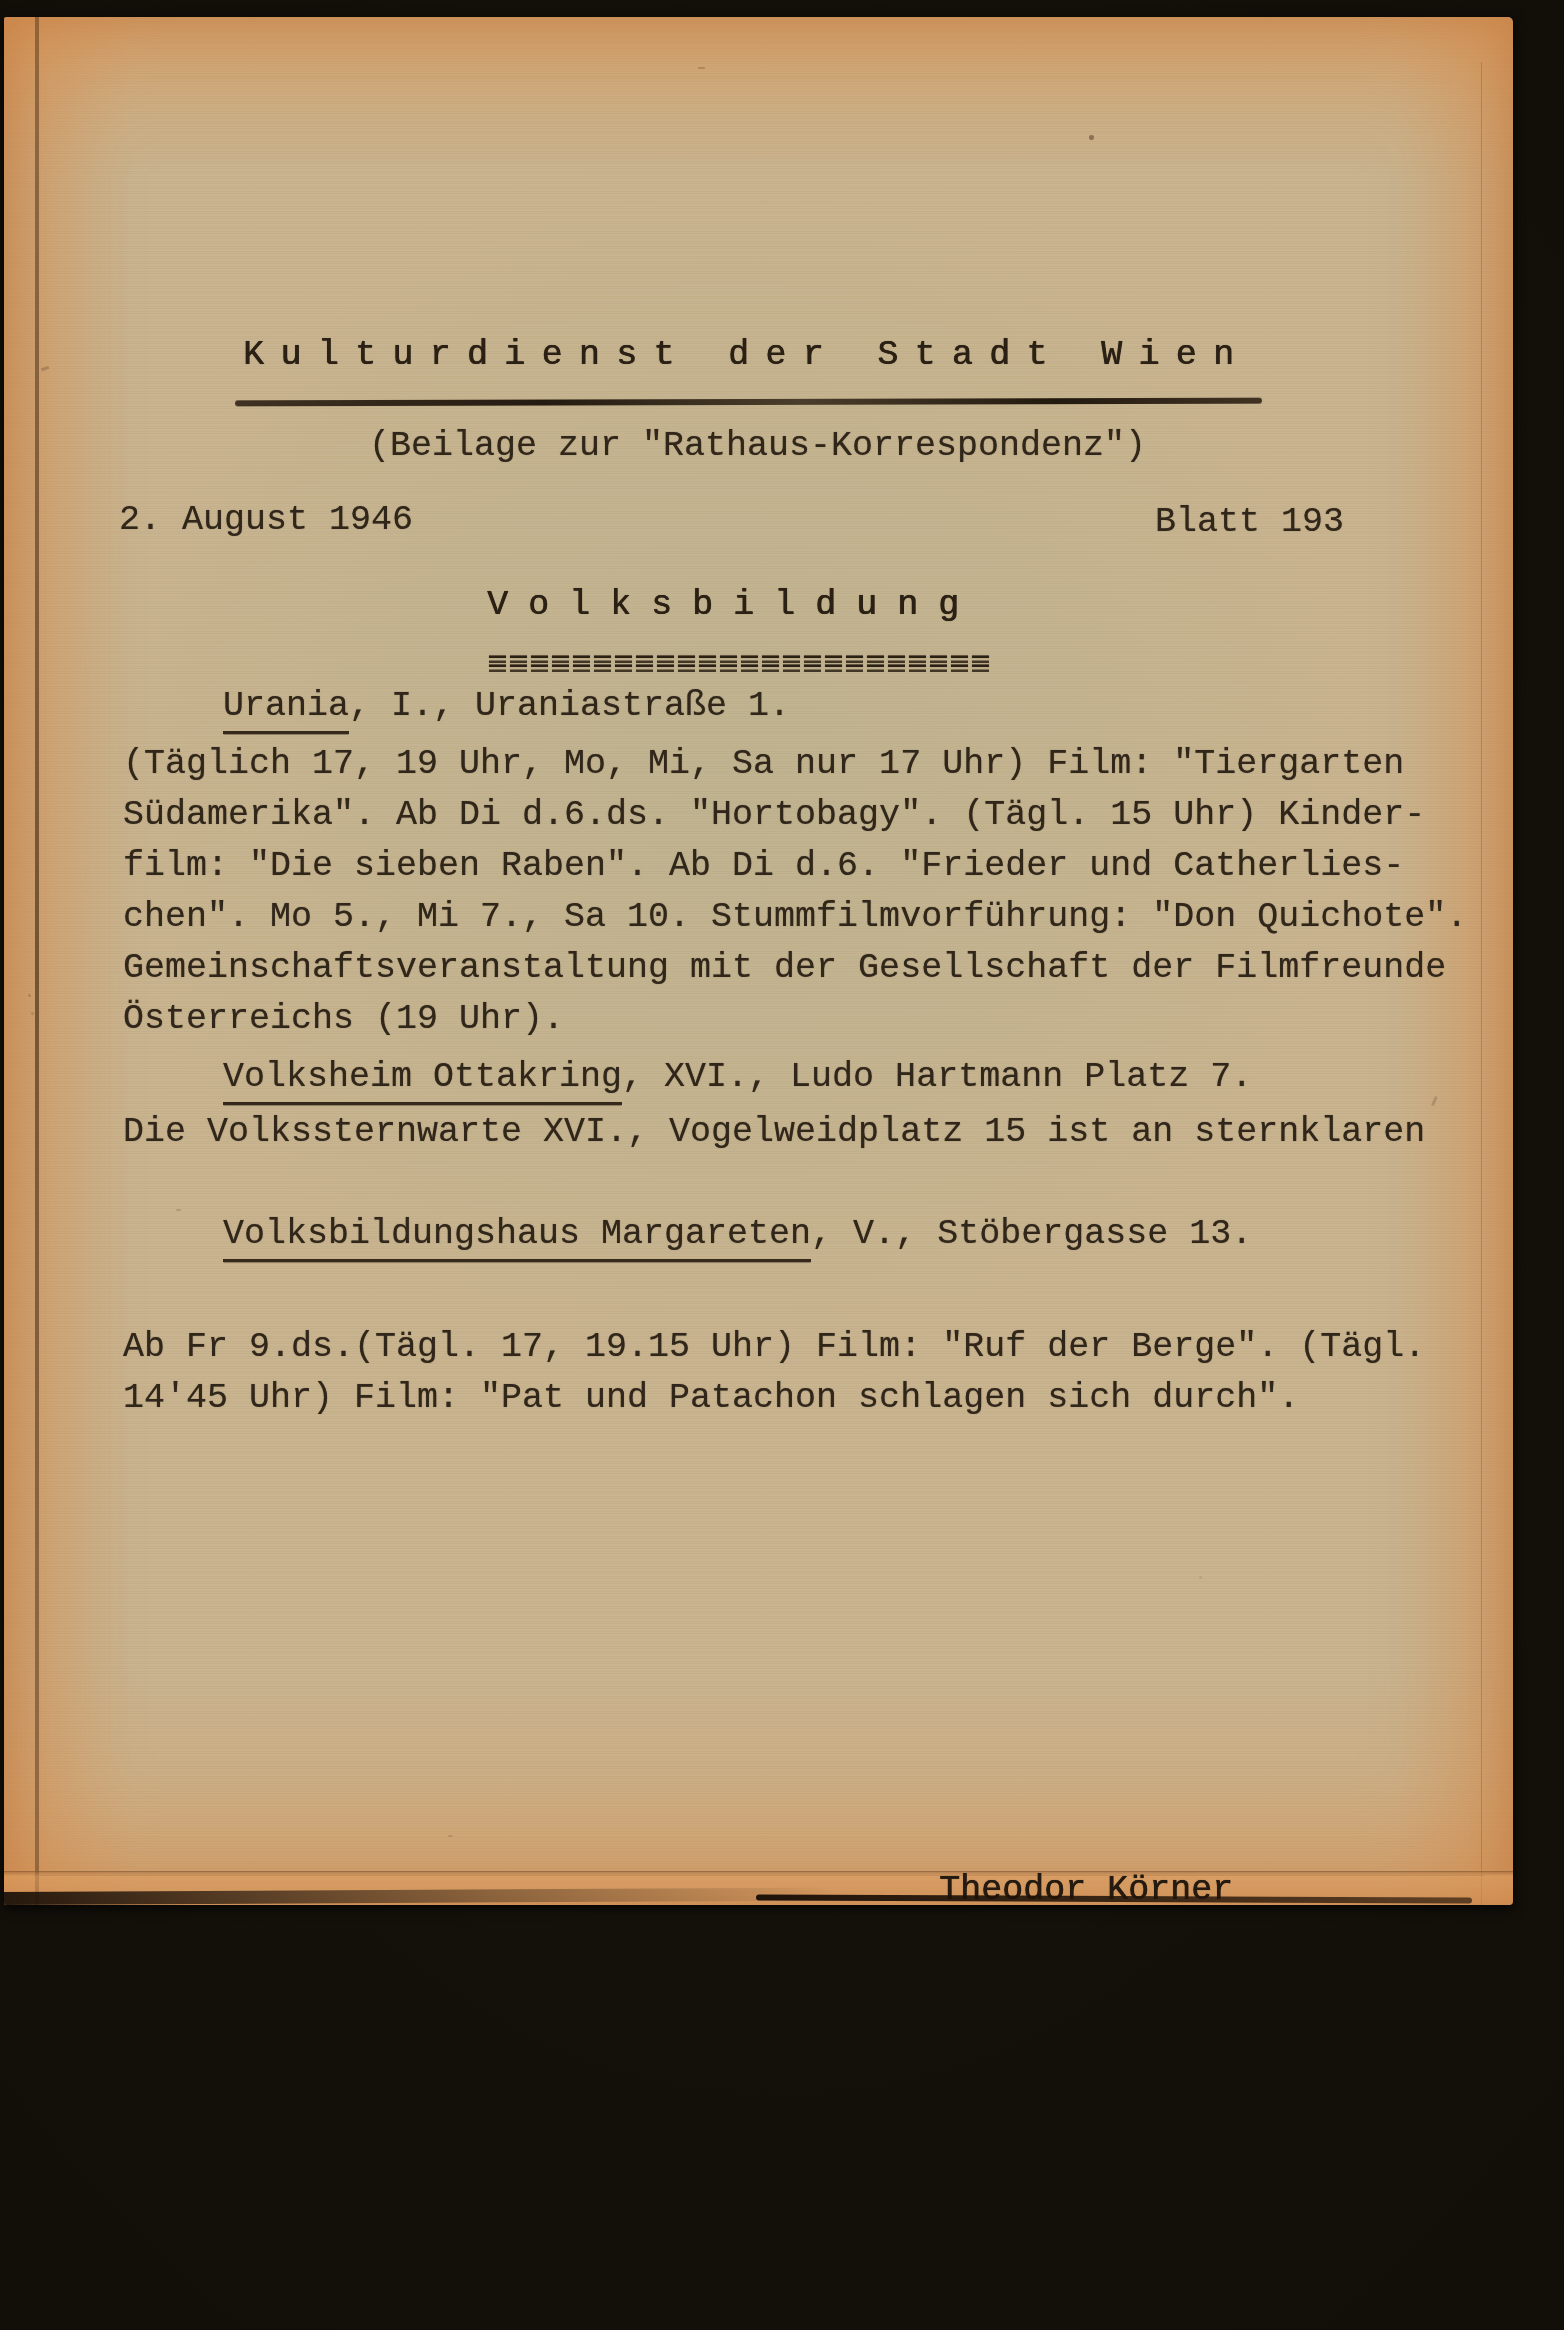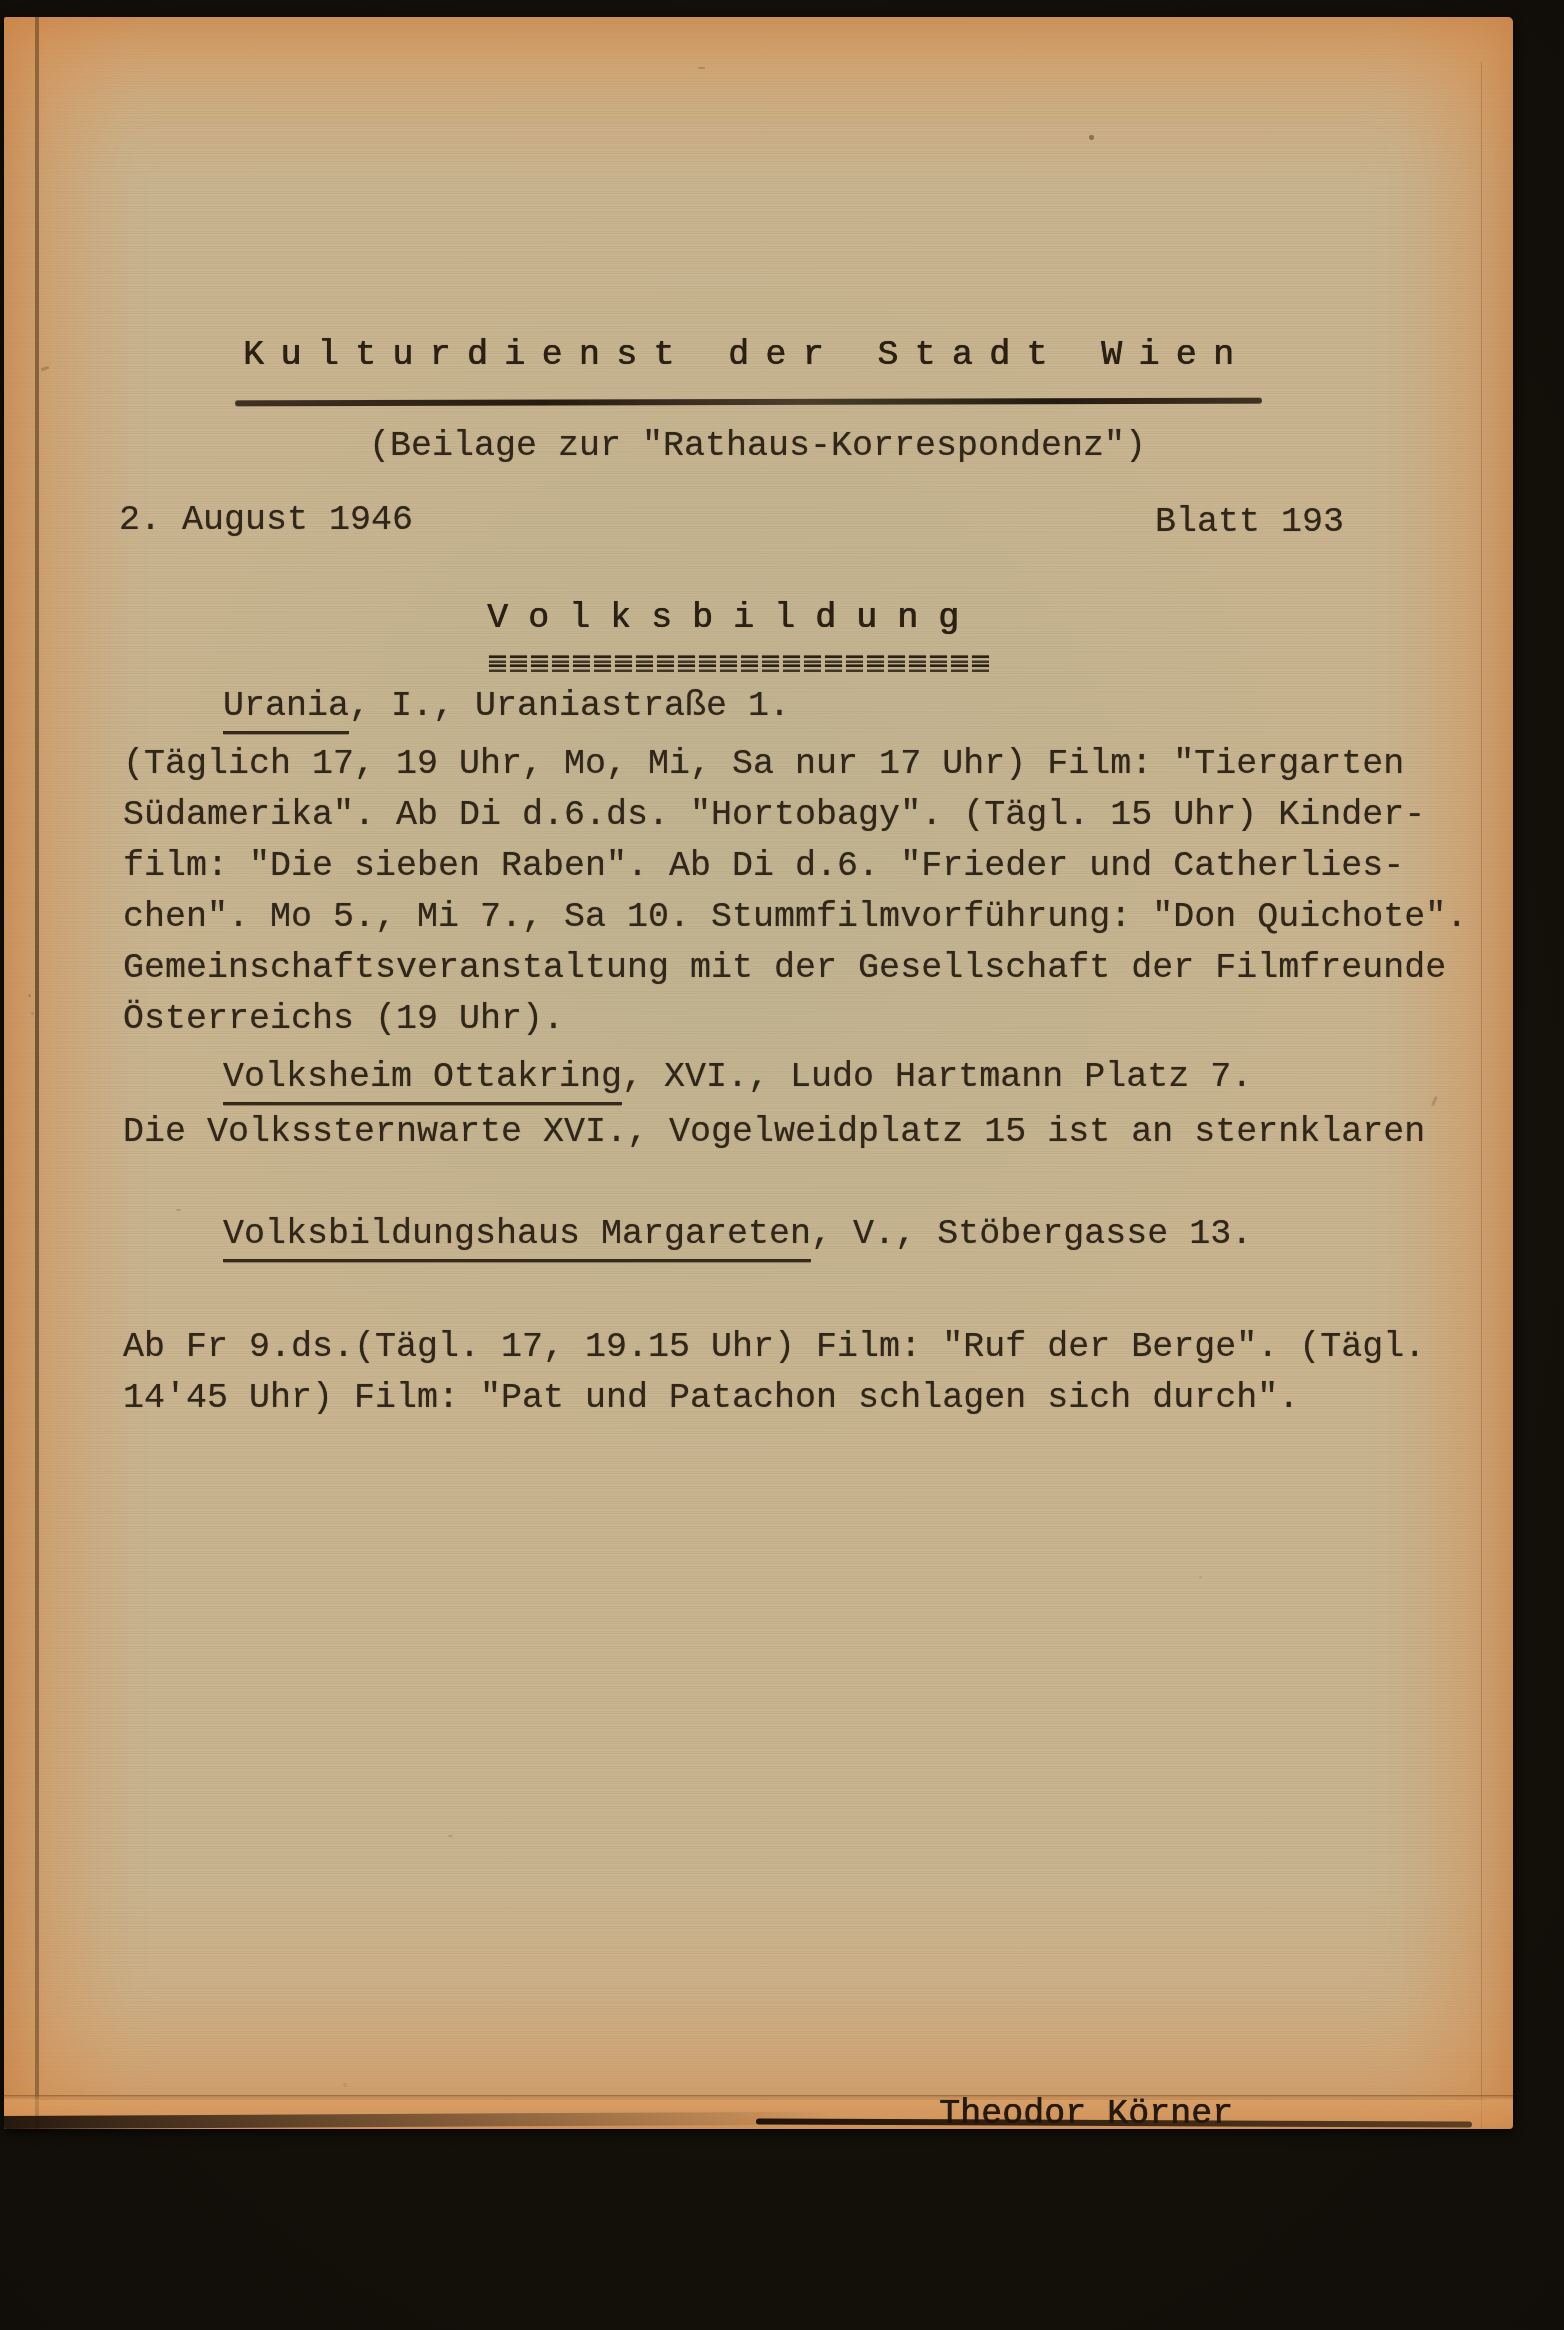--- a/index.html
+++ b/index.html
@@ -16,21 +16,21 @@
     overflow: hidden;
     font-family: "Liberation Mono", "DejaVu Sans Mono", monospace;
   }
 
   
   .page {
     position: absolute;
     left: 4px;
     top: 17px;
     width: 1509px;
-    height: 2112px;
+    height: 1888px;
     overflow: hidden;
     border-radius: 2px 5px 4px 2px;
     background:
       
       radial-gradient(62% 46% at 48% 40%, rgba(168,176,146,0.28) 0%, rgba(168,176,146,0) 72%),
       
       linear-gradient(180deg, rgba(226,152,84,0.50) 0%, rgba(226,152,84,0.18) 84px, rgba(226,152,84,0) 163px),
       
       linear-gradient(0deg, rgba(222,146,80,0.48) 0%, rgba(222,146,80,0.15) 129px, rgba(222,146,80,0) 238px),
       
@@ -173,21 +173,21 @@
     <div class="impress-right"></div>
     <div class="impress-bottom"></div>
 
     <div class="tw tw-heading doc-title" style="left:239px; top:321px;">Kulturdienst der Stadt Wien</div>
     <div class="title-rule"></div>
     <div class="tw" style="left:365px; top:412px;">(Beilage zur "Rathaus-Korrespondenz")</div>
 
     <div class="tw" style="left:115px; top:486px;">2. August 1946</div>
     <div class="tw" style="left:1151px; top:488px;">Blatt 193</div>
 
-    <div class="tw tw-heading sec-heading" style="left:483px; top:584px;">Volksbildung</div>
+    <div class="tw tw-heading sec-heading" style="left:483px; top:571px;">Volksbildung</div>
     <div class="tw tw-heading sec-rule" style="left:483px; top:630px;">========================</div>
 
     <div class="tw" style="left:219px; top:672px;">
       <span class="u-main">Urania</span><span>, I., Uraniastraße 1.</span>
     </div>
     <div class="tw entry-body" style="left:119px; top:722px;">
       <div class="line">(Täglich 17, 19 Uhr, Mo, Mi, Sa nur 17 Uhr) Film: "Tiergarten</div>
       <div class="line">Südamerika". Ab Di d.6.ds. "Hortobagy". (Tägl. 15 Uhr) Kinder-</div>
       <div class="line">film: "Die sieben Raben". Ab Di d.6. "Frieder und Catherlies-</div>
       <div class="line">chen". Mo 5., Mi 7., Sa 10. Stummfilmvorführung: "Don Quichote".</div>

